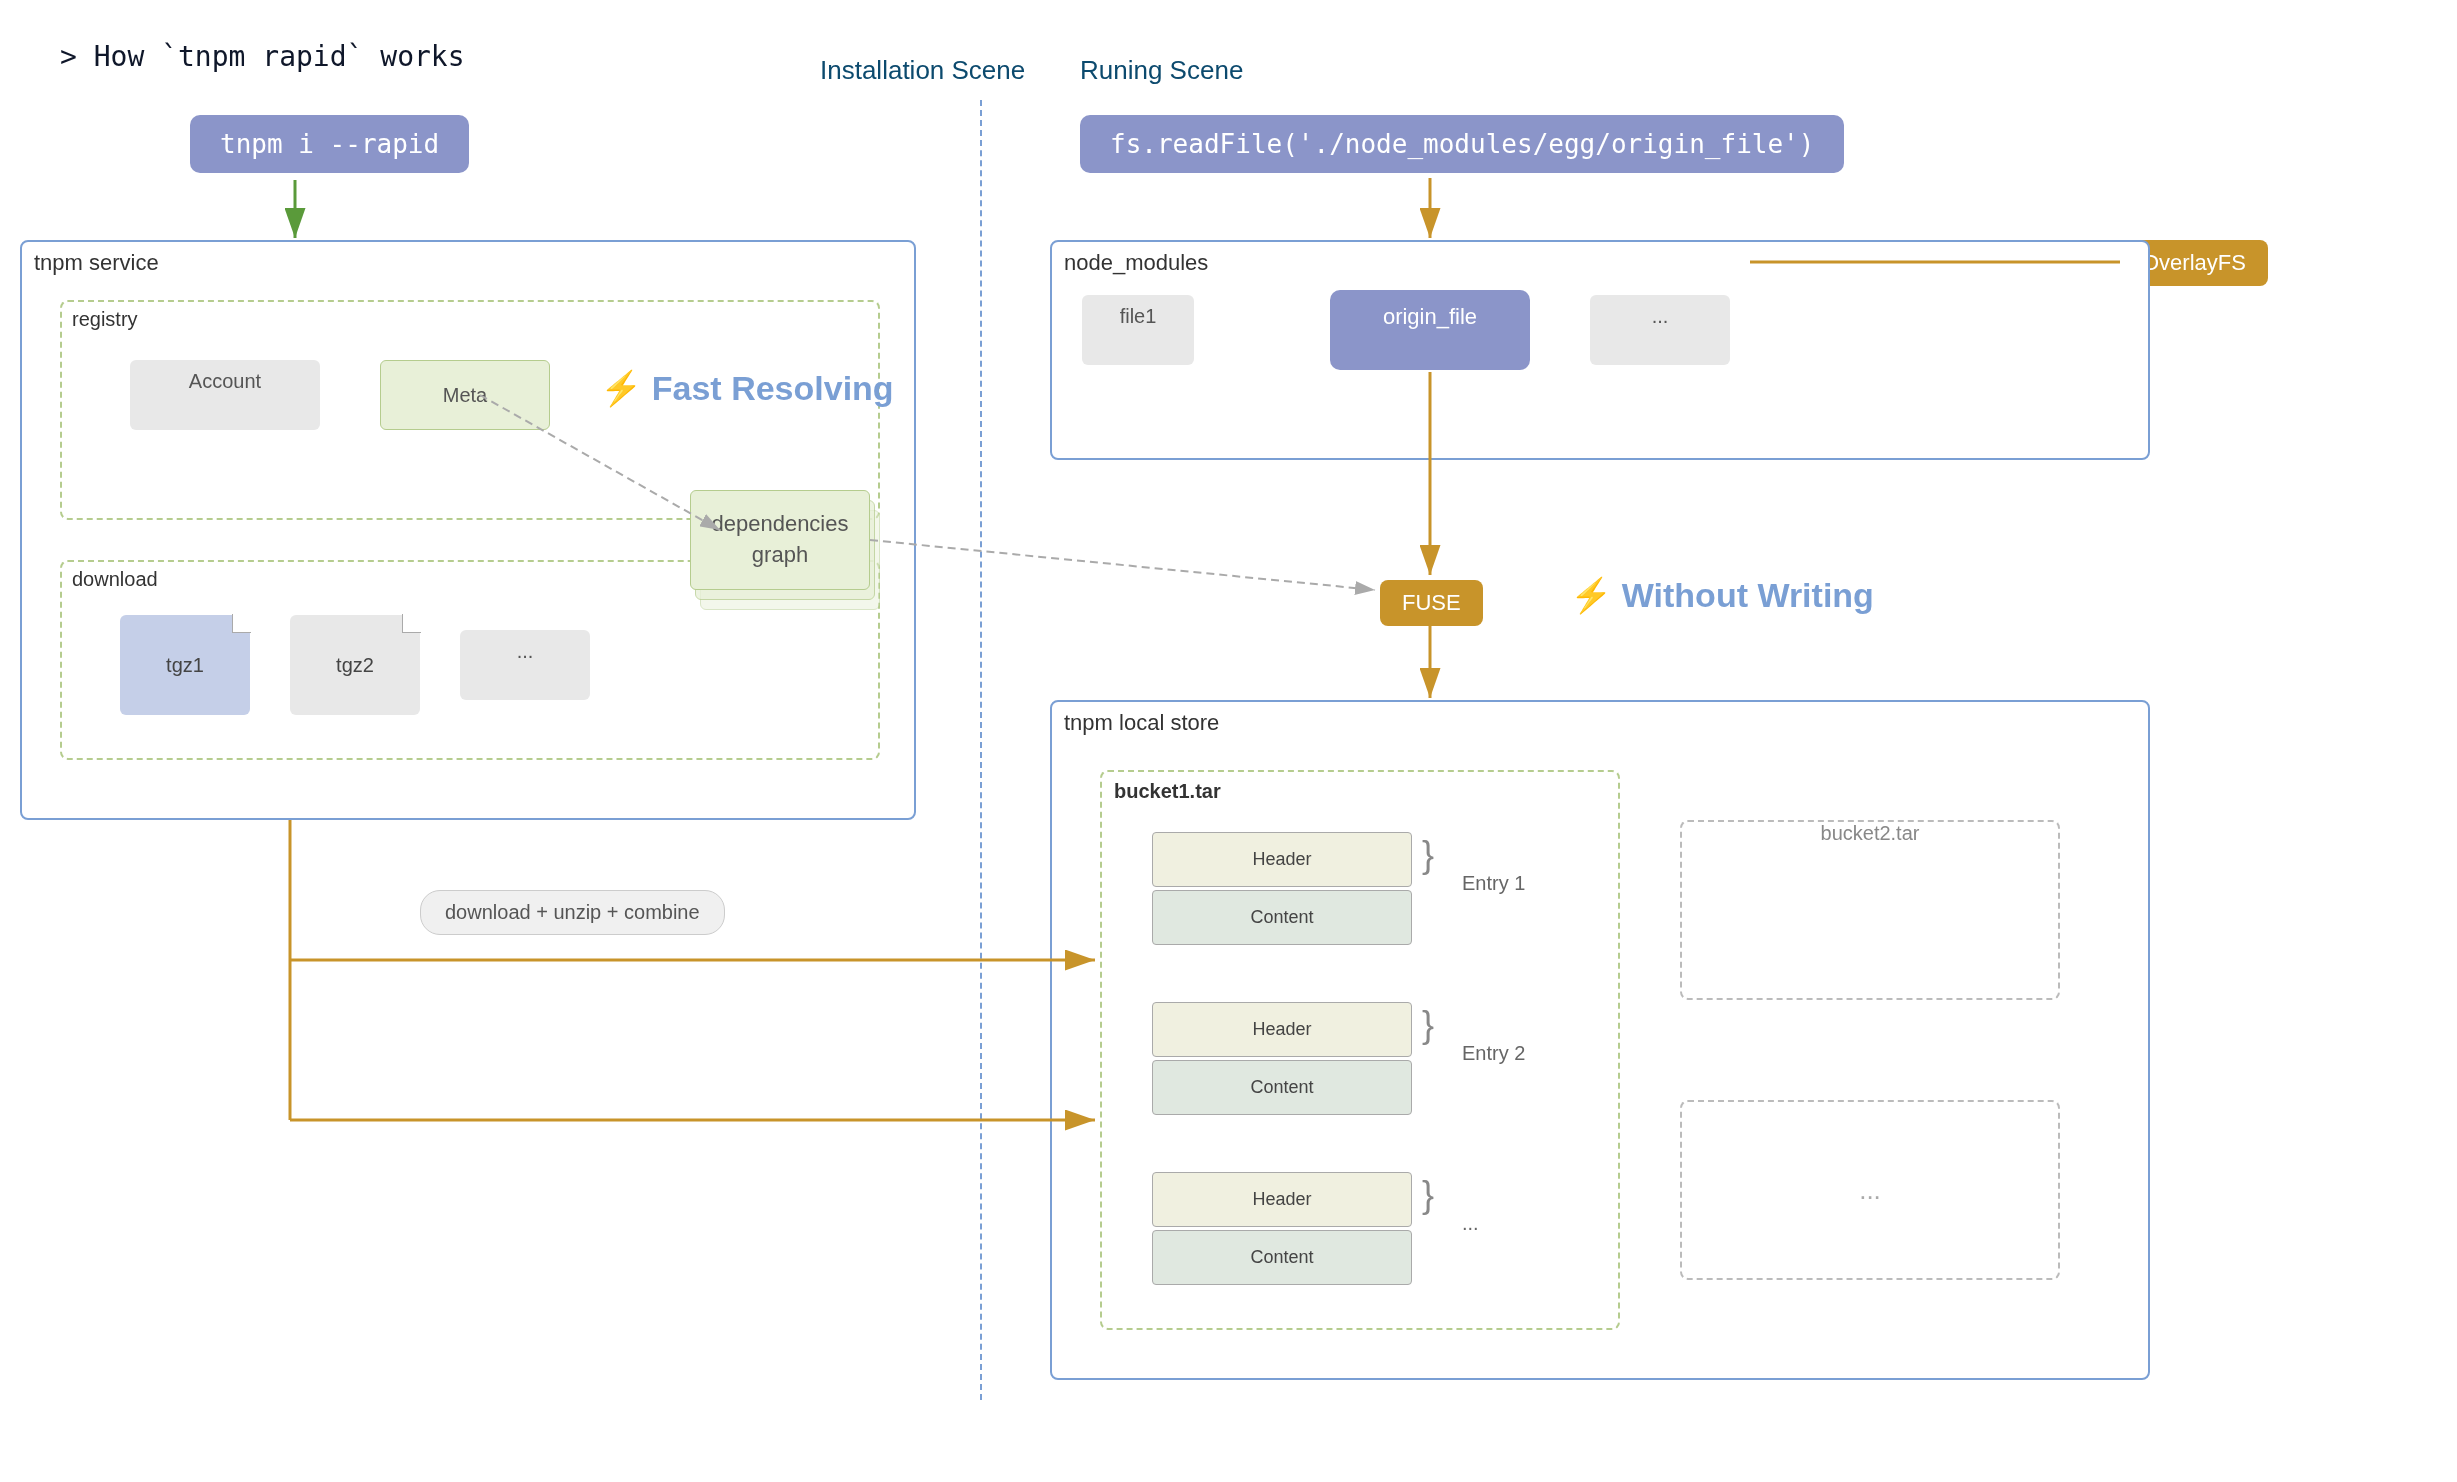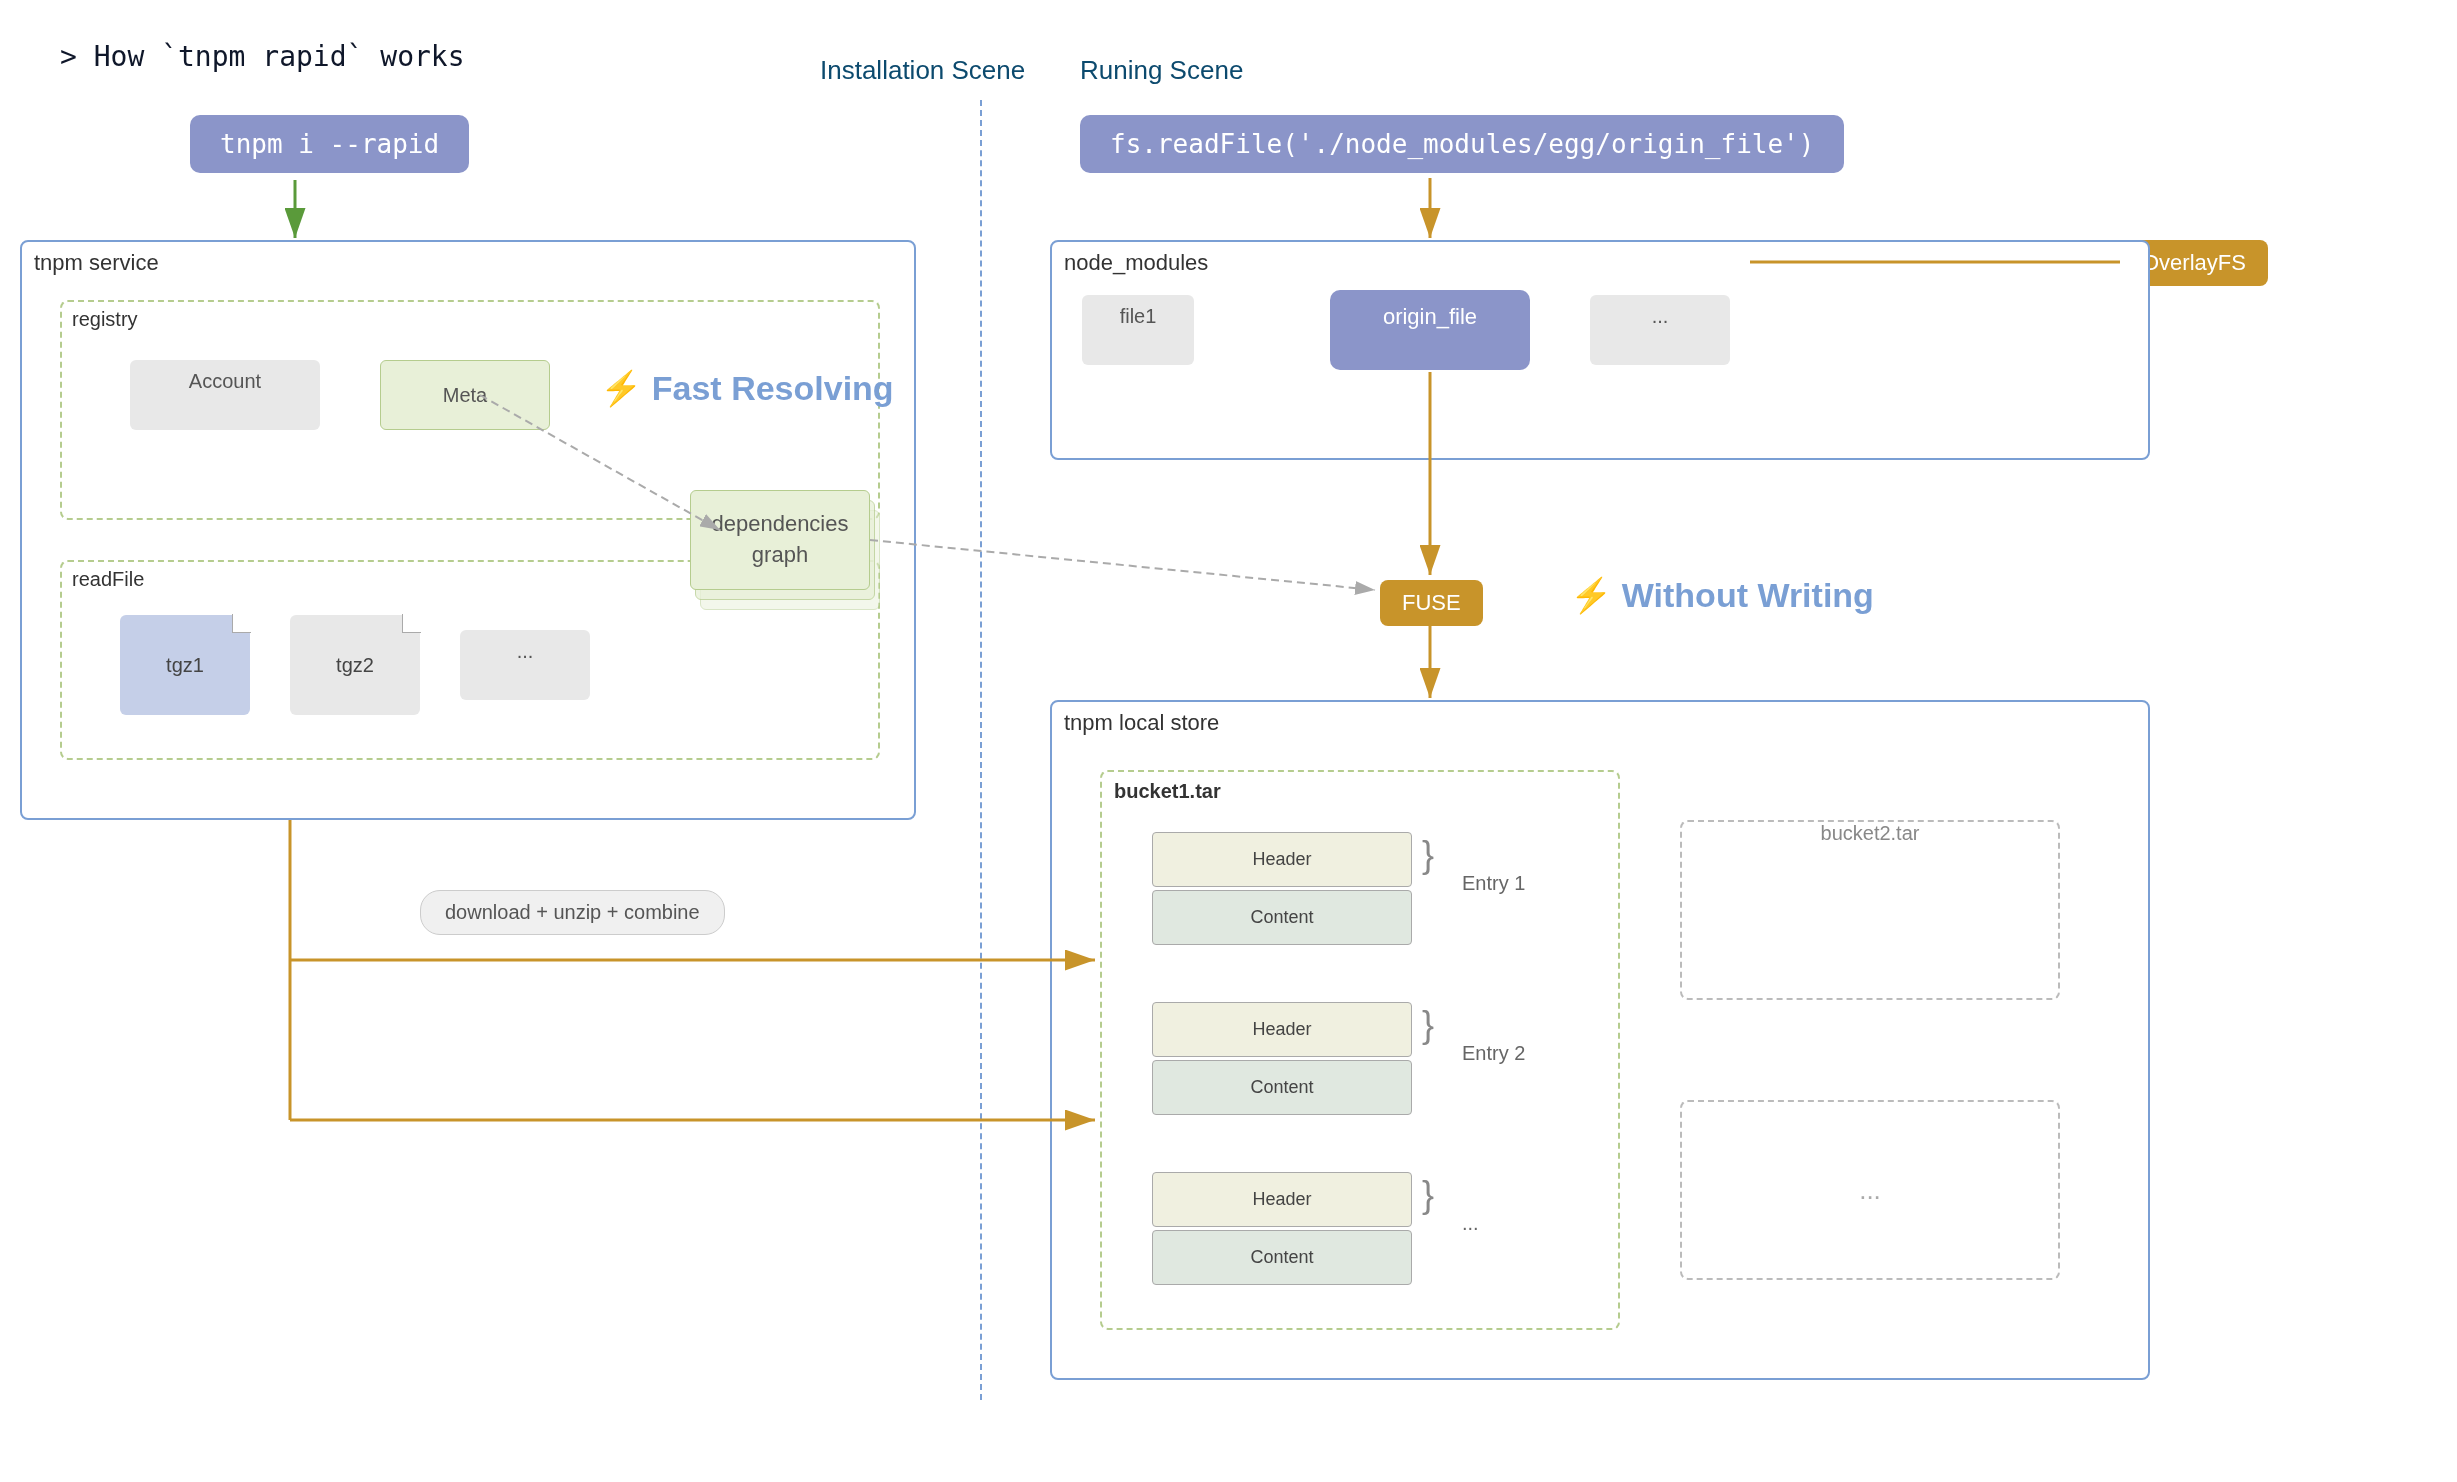--- a/index.html
+++ b/index.html
@@ -216,21 +216,21 @@
     <div class="box-label" style="padding:6px 10px; font-size:20px;">registry</div>
   </div>
 
   <div class="node-gray" style="left: 130px; top: 360px; width: 190px; height: 70px;">Account</div>
 
   <div style="position:absolute; left:380px; top:360px; width:170px; height:70px; background:#e8f0d8; border:1.5px solid #b5cc8e; border-radius:6px; display:flex; align-items:center; justify-content:center; font-size:20px; color:#555;">Meta</div>
 
   <div class="fast-label" style="left: 600px; top: 368px; color: #7a9fd4; font-size:34px;">⚡ Fast Resolving</div>
 
   <div class="box-dashed-green" style="left: 60px; top: 560px; width: 820px; height: 200px;">
-    <div class="box-label" style="padding:6px 10px; font-size:20px;">readFile</div>
+    <div class="box-label" style="padding:6px 10px; font-size:20px;">download</div>
   </div>
 
   <div class="tgz-file" style="left: 120px; top: 615px; width: 130px; height: 100px;">tgz1</div>
 
   <div class="tgz-file tgz-gray" style="left: 290px; top: 615px; width: 130px; height: 100px;">tgz2</div>
 
   <div class="node-gray" style="left: 460px; top: 630px; width: 130px; height: 70px;">...</div>
 
   <div class="box-solid-blue" style="left: 1050px; top: 240px; width: 1100px; height: 220px;">
     <div class="box-label">node_modules</div>

